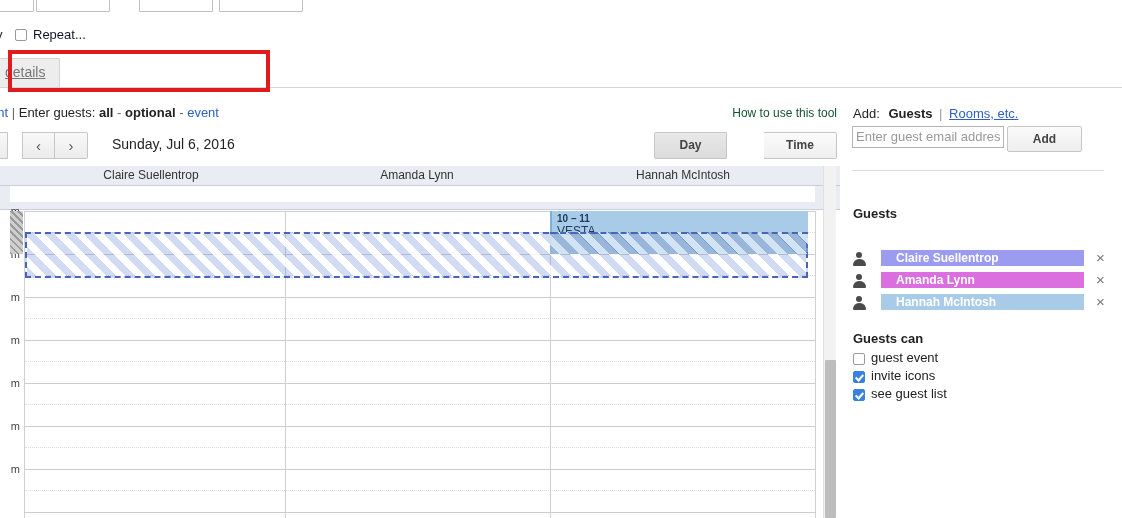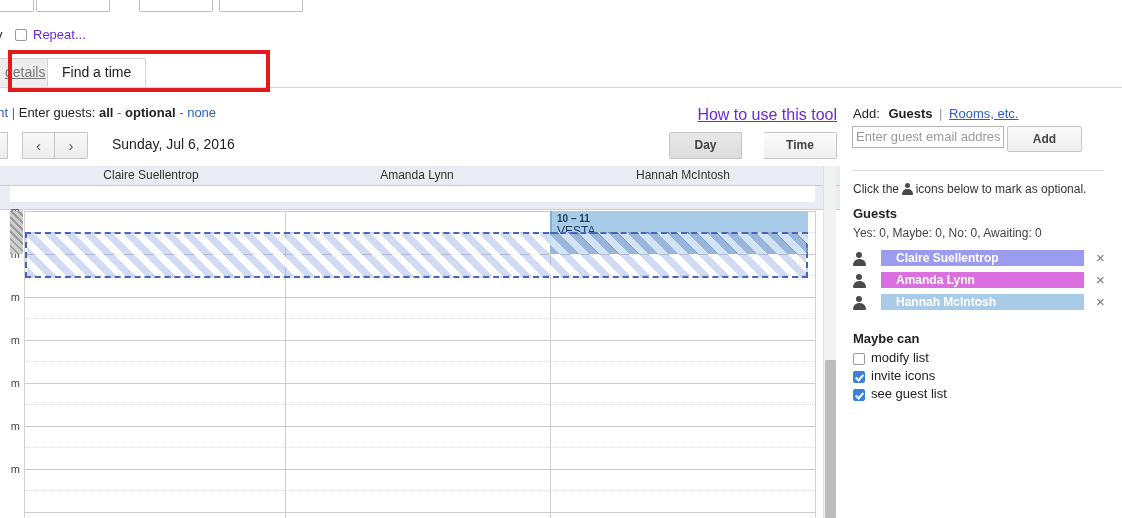--- a/index.html
+++ b/index.html
@@ -79,21 +79,21 @@
     width: 12px; height: 12px;
     border: 1px solid #999;
     border-radius: 2px;
     background: #fff;
     box-sizing: border-box;
   }
   #repeat-label {
     position: absolute;
     left: 33px; top: 1px;
     font-size: 13px;
-    color: #6d28d9;
+    color: #0f172a;
   }
 
   
   #tab-strip {
     position: absolute;
     left: 0; top: 58px;
     width: 1122px;
     height: 30px;
   }
   #tab-strip-underline {
@@ -152,23 +152,22 @@
     white-space: nowrap;
     color: #222;
   }
   #showguests-row .lnk { color: #2b5fc4; }
   #showguests-row .bold { font-weight: bold; }
   #showguests-row .sep { color: #666; }
 
   #howto-link {
     position: absolute;
     right: 285px; top: 106px;
-    font-size: 16px;
-    color: #6d28d9;
-    text-decoration: underline;
+    font-size: 12px;
+    color: #14532d;
     white-space: nowrap;
   }
 
   
   #nav-row {
     position: absolute;
     left: 0; top: 132px;
     height: 28px;
     width: 840px;
   }
@@ -209,21 +208,21 @@
     width: 73px;
     box-sizing: border-box;
     border: 1px solid #c6c6c6;
     font-size: 12px;
     font-weight: bold;
     color: #444;
     text-align: center;
     line-height: 25px;
   }
   #view-day {
-    left: 669px;
+    left: 654px;
     background: linear-gradient(#e8e8e8, #dcdcdc);
     border-radius: 2px 0 0 2px;
   }
   #view-week {
     left: 764px;
     background: linear-gradient(#fbfbfb, #efefef);
     border-left: none;
     border-radius: 0 2px 2px 0;
   }
 
@@ -619,33 +618,32 @@
 
 <div id="repeat-row">
   <span id="allday-label">y</span>
   <span id="repeat-checkbox"></span>
   <span id="repeat-label">Repeat...</span>
 </div>
 
 <div id="tab-strip-underline"></div>
 <div id="tab-strip">
   <div class="tab inactive">details</div>
-  <div class="tab active">Find a time</div>
 </div>
 <div id="annotation-box"></div>
 
 <div id="showguests-row" style="left:-10px;">
   <span class="lnk">ent</span>
   <span class="sep">|</span>
   <span>Enter guests:</span>
   <span class="bold">all</span>
   <span class="sep">-</span>
   <span class="bold">optional</span>
   <span class="sep">-</span>
-  <span class="lnk">none</span>
+  <span class="lnk">event</span>
 </div>
 <div id="howto-link">How to use this tool</div>
 
 <div id="nav-row">
   <div id="nav-stub"></div>
   <div class="navbtn" id="nav-prev">‹</div>
   <div class="navbtn" id="nav-next">›</div>
   <div id="nav-date">Sunday, Jul 6, 2016</div>
   <div class="viewbtn" id="view-day">Day</div>
   <div class="viewbtn" id="view-week">Time</div>
@@ -715,50 +713,44 @@
   <div id="rp-add-row">
     <span class="lbl">Add:</span>
     <span class="bold" style="padding-left:5px;">Guests</span>
     <span class="sep">|</span>
     <span class="lnk">Rooms, etc.</span>
   </div>
   <div id="add-button">Add</div>
 
   <div id="rp-divider"></div>
 
-  <div id="rp-optional-note">
-    <span>Click the</span>
-    <span class="person-glyph"></span>
-    <span>icons below to mark as optional.</span>
-  </div>
 
   <div id="rp-guests-title">Guests</div>
-  <div id="rp-guests-counts">Yes: 0, Maybe: 0, No: 0, Awaiting: 0</div>
 
   <div class="guest-row" style="top:150px;">
     <span class="guest-icon"></span>
     <span class="guest-chip" style="background:#9b9bf0;">Claire Suellentrop</span>
     <span class="guest-remove">×</span>
   </div>
   <div class="guest-row" style="top:172px;">
     <span class="guest-icon"></span>
     <span class="guest-chip" style="background:#dc6fe0;">Amanda Lynn</span>
     <span class="guest-remove">×</span>
   </div>
   <div class="guest-row" style="top:194px;">
     <span class="guest-icon"></span>
     <span class="guest-chip" style="background:#a8cbe8;">Hannah McIntosh</span>
     <span class="guest-remove">×</span>
   </div>
 
-  <div id="rp-guestscan-title">Maybe can</div>
+  <div id="rp-guestscan-title">Guests can</div>
 
   <div class="perm-row" style="top:250px;">
     <span class="perm-box"></span>
-    <span class="perm-label">modify list</span>
+    <span class="perm-label">guest event</span>
   </div>
   <div class="perm-row" style="top:268px;">
     <span class="perm-box checked"></span>
     <span class="perm-label">invite icons</span>
   </div>
   <div class="perm-row" style="top:286px;">
     <span class="perm-box checked"></span>
     <span class="perm-label">see guest list</span>
   </div>
 </div>

